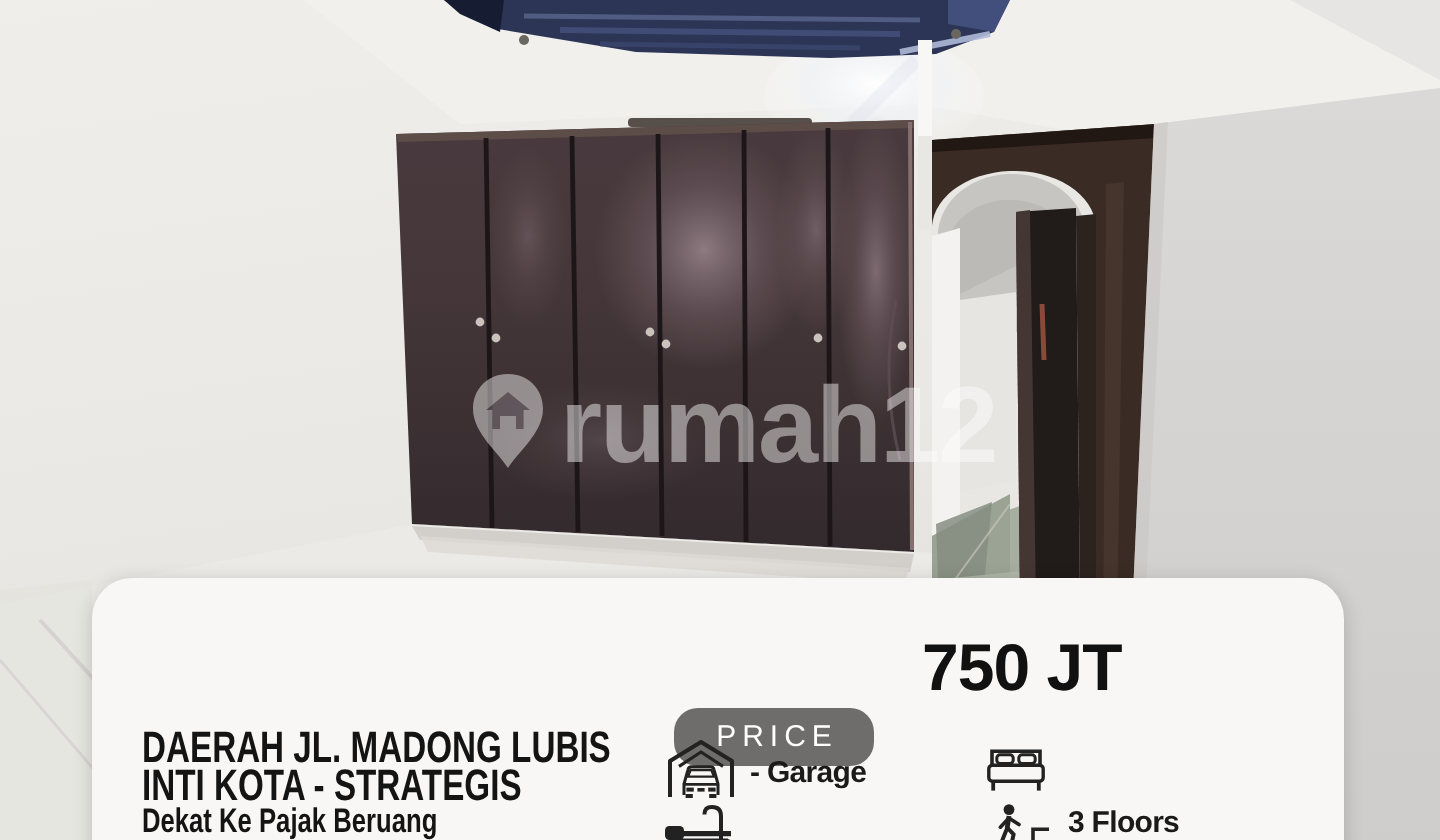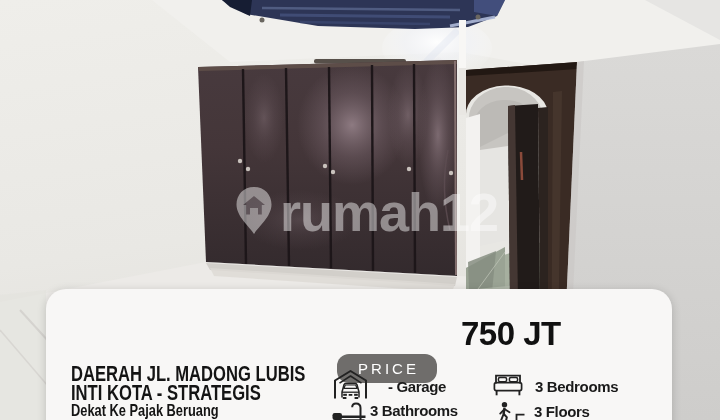--- a/index.html
+++ b/index.html
@@ -165,41 +165,39 @@
   <path d="M10,28.5 V23 L12,15.8 Q12.3,14.4 13.7,14.4 H23.3 Q24.7,14.4 25,15.8 L27,23 V28.5" fill="none" stroke="#222" stroke-width="1.5" stroke-linejoin="round"></path>
   <path d="M12,19.3 L13.3,16 H23.7 L25,19.3 Z" fill="none" stroke="#222" stroke-width="1.2"></path>
   <line x1="10" y1="23.2" x2="27" y2="23.2" stroke="#222" stroke-width="1.3"></line>
   <rect x="11.2" y="24.8" width="3.7" height="2" fill="#222"></rect>
   <rect x="16.7" y="25" width="3.6" height="1.8" fill="#222"></rect>
   <rect x="22.1" y="24.8" width="3.7" height="2" fill="#222"></rect>
   <rect x="10.8" y="28" width="3.6" height="2" fill="#222"></rect>
   <rect x="22.6" y="28" width="3.6" height="2" fill="#222"></rect>
 </svg>
 
-<div class="feat" style="left:388px;top:378px;">- Garage</div>
+<div class="feat" style="left:375px;top:378px;">- Garage</div>
 
 <svg class="ficon" style="left:331px;top:400px;" width="36" height="20" viewBox="0 0 36 20">
   <path d="M29.5,20 V8 Q29.5,3.5 25,3.5 Q21.2,3.5 21.2,7.2" fill="none" stroke="#222" stroke-width="2"></path>
   <line x1="2" y1="16.8" x2="34.5" y2="16.8" stroke="#222" stroke-width="2.6"></line>
   <rect x="1.5" y="13" width="9.5" height="7" rx="2.2" fill="#222"></rect>
   <path d="M4,20 H33 V19.6" fill="none" stroke="#222" stroke-width="1.6"></path>
 </svg>
 
-<div class="feat" style="left:370px;top:402px;">3 Bathrooms</div>
 
 <svg class="ficon" style="left:493px;top:373px;" width="30" height="23" viewBox="0 0 30 23">
   <path d="M3,10.5 V2.6 H27 V10.5" fill="none" stroke="#222" stroke-width="1.8"></path>
   <rect x="5.4" y="4.4" width="8.2" height="4.3" rx="1.6" fill="none" stroke="#222" stroke-width="1.5"></rect>
   <rect x="16.4" y="4.4" width="8.2" height="4.3" rx="1.6" fill="none" stroke="#222" stroke-width="1.5"></rect>
   <rect x="1.4" y="9.6" width="27.2" height="8" rx="1.8" fill="none" stroke="#222" stroke-width="1.7"></rect>
   <line x1="3.6" y1="17.6" x2="3.6" y2="22.3" stroke="#222" stroke-width="1.9"></line>
   <line x1="26.4" y1="17.6" x2="26.4" y2="22.3" stroke="#222" stroke-width="1.9"></line>
 </svg>
 
-<div class="feat" style="left:535px;top:378px;">3 Bedrooms</div>
 
 <svg class="ficon" style="left:496px;top:400px;" width="32" height="20" viewBox="0 0 32 20">
   <circle cx="8.5" cy="4.8" r="2.7" fill="#222"></circle>
   <path d="M8.5,8 L7.6,14" fill="none" stroke="#222" stroke-width="2.4"></path>
   <path d="M8.2,9.3 L4.2,13.6 M8.8,9.3 L13.5,12.3" fill="none" stroke="#222" stroke-width="1.8" stroke-linecap="round"></path>
   <path d="M7.6,14 L5.2,20 M7.8,14 L10.8,17.2 L10.2,20" fill="none" stroke="#222" stroke-width="2" stroke-linecap="round"></path>
   <path d="M20.5,20 V14.6 H28.5" fill="none" stroke="#222" stroke-width="1.8"></path>
 </svg>
 
 <div class="feat" style="left:534px;top:403px;">3 Floors</div>

